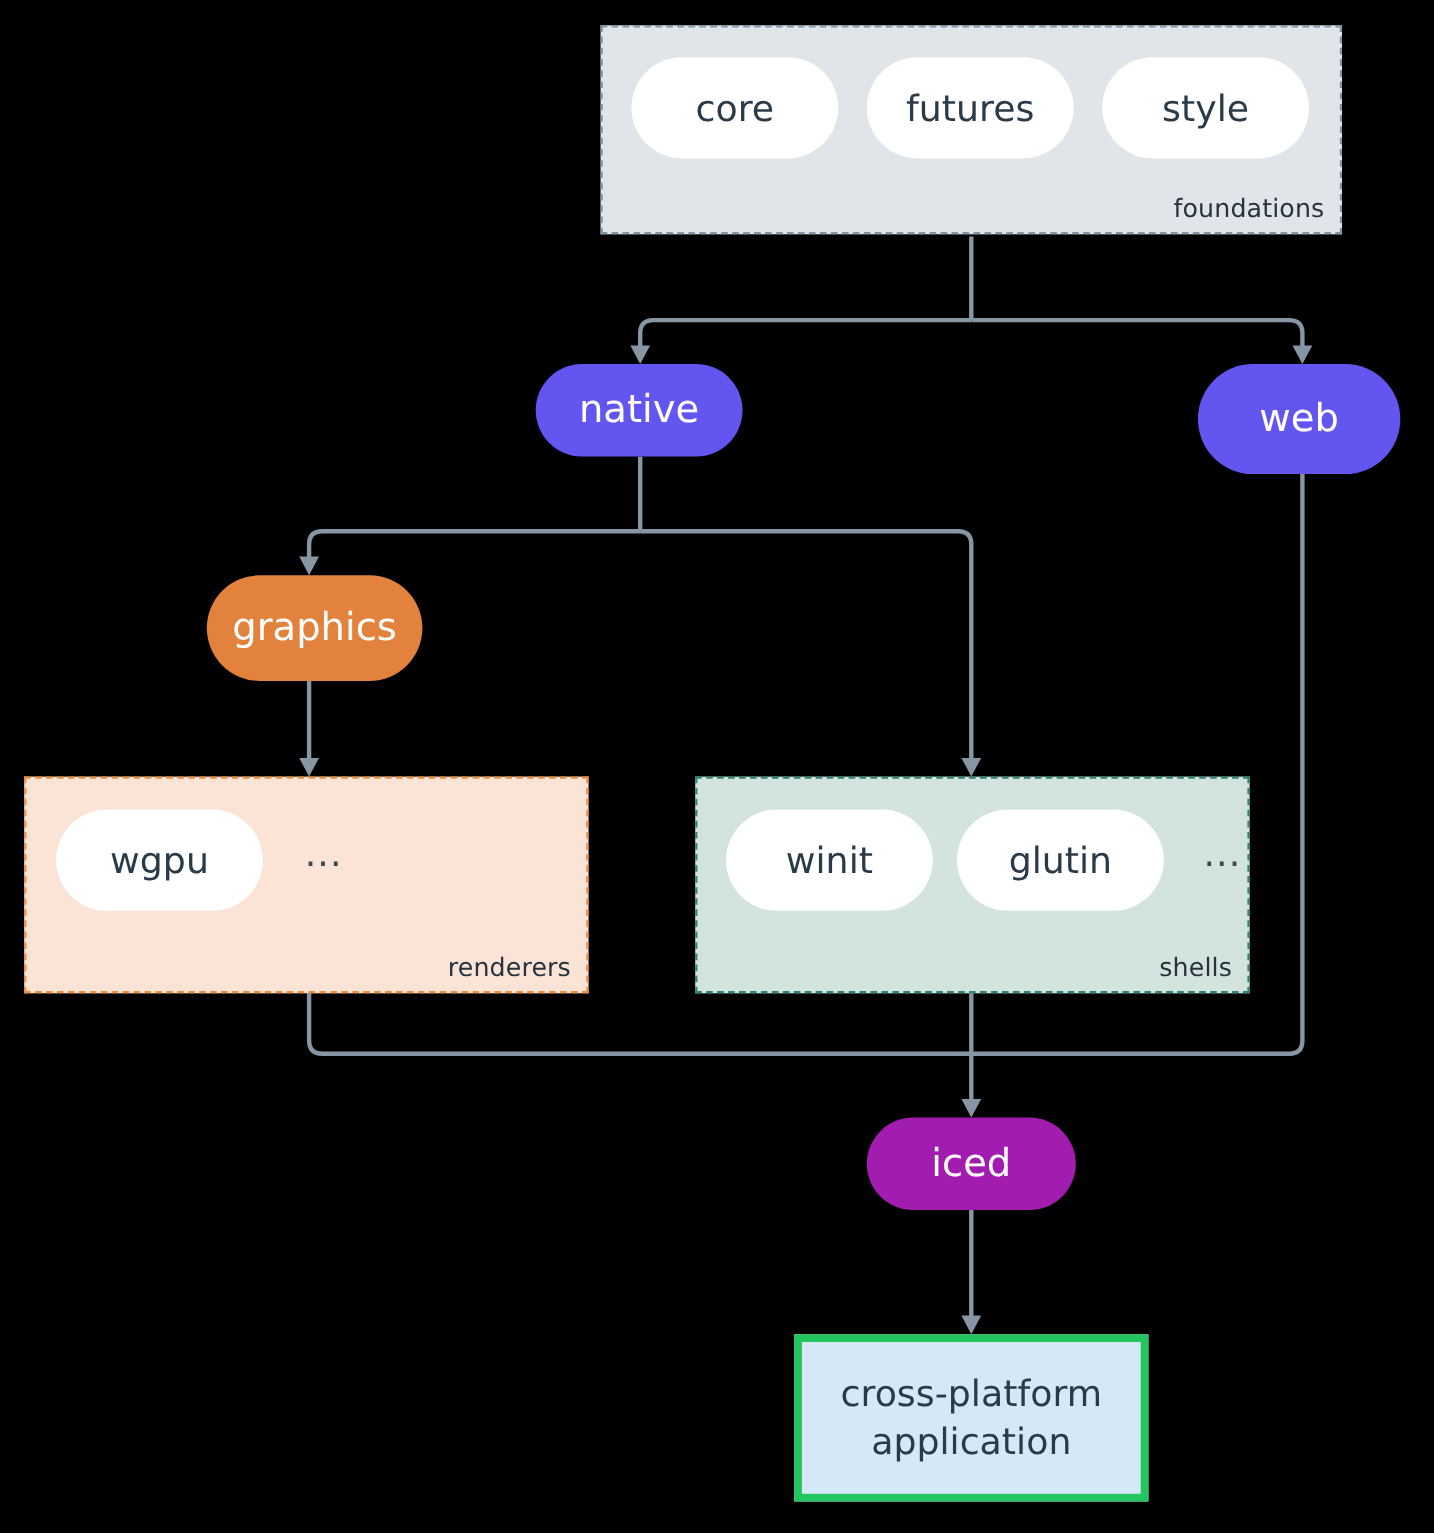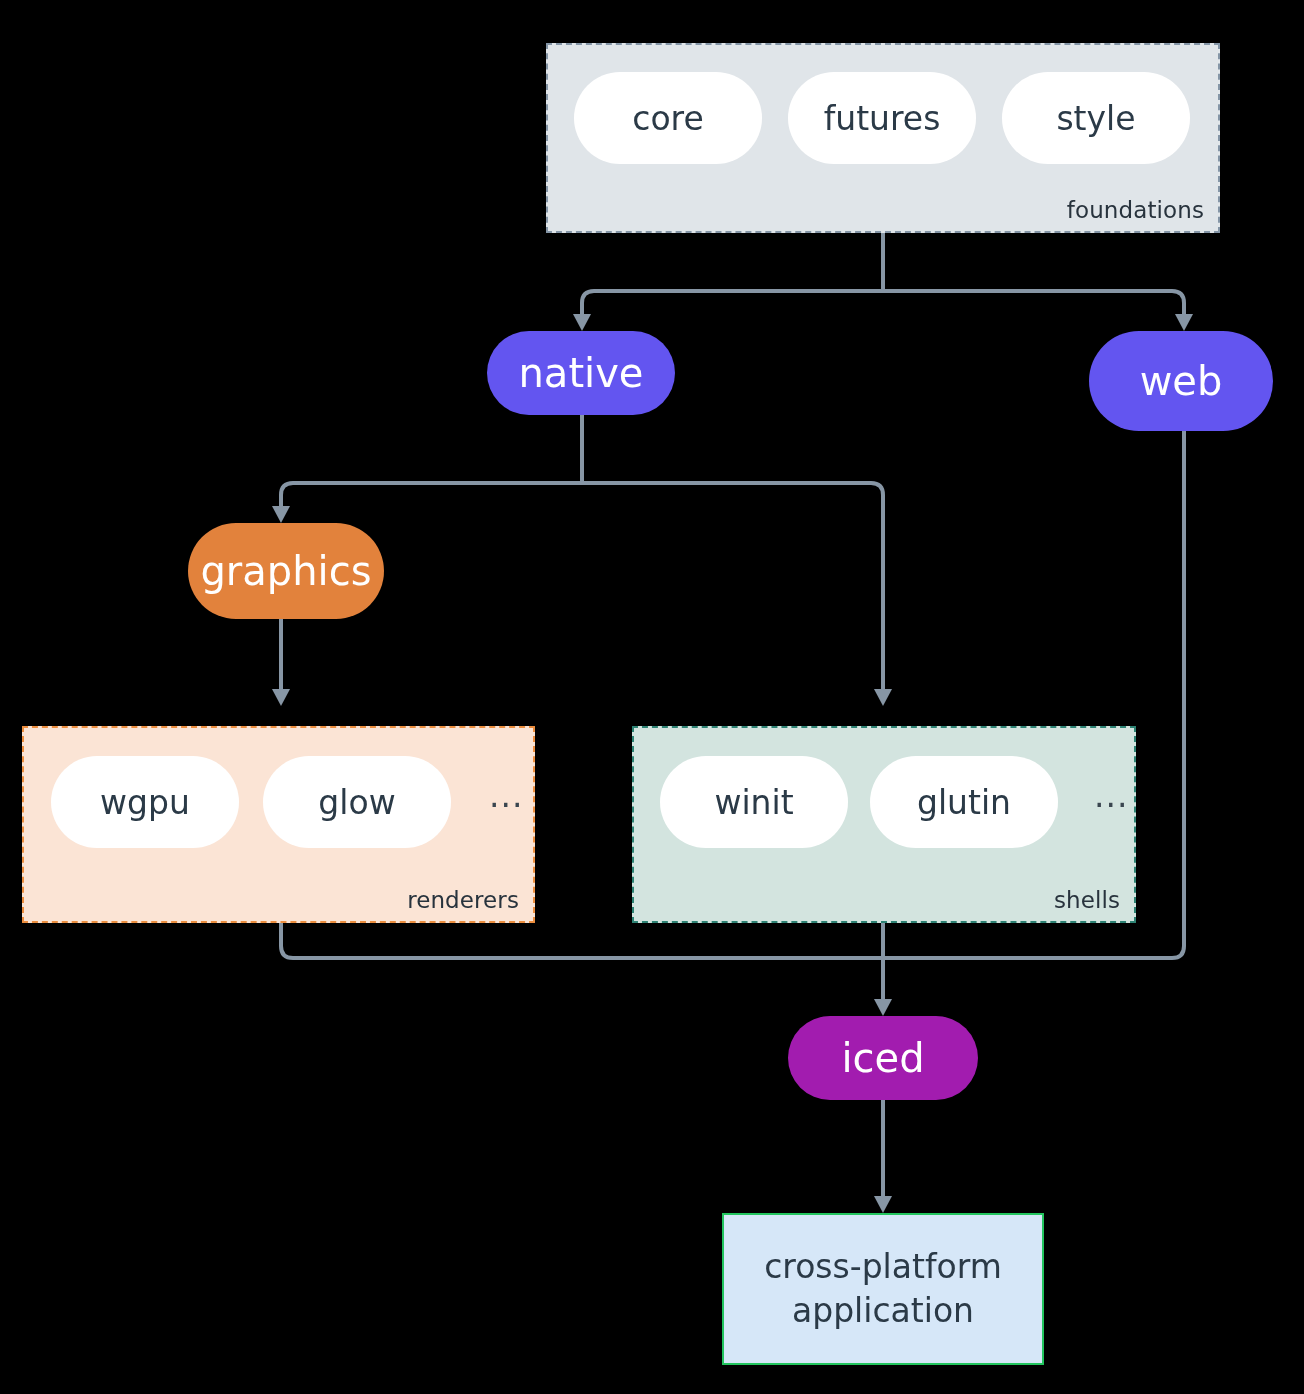--- a/index.html
+++ b/index.html
@@ -31,21 +31,20 @@
     stroke-linejoin: round;
   }
   .arrowhead {
     fill: #8796a5;
   }
 
   
   .cluster {
     position: absolute;
     box-sizing: border-box;
-    margin-top: 20px;
   }
   .cluster-label {
     position: absolute;
     right: 14px;
     bottom: 8px;
     font-size: 23px;
     color: #28333d;
     letter-spacing: 0.1px;
     white-space: nowrap;
   }
@@ -123,21 +122,21 @@
 
   
   .node {
     position: absolute;
     box-sizing: border-box;
     display: flex;
     align-items: center;
     justify-content: center;
     border-radius: 999px;
     color: #ffffff;
-    font-size: 40px;
+    font-size: 35px;
     white-space: nowrap;
   }
   #node-native {
     left: 487px;
     top: 331px;
     width: 188px;
     height: 84px;
     background: #6355f0;
   }
   #node-web {
@@ -164,21 +163,21 @@
 
   
   #node-application {
     position: absolute;
     left: 722px;
     top: 1213px;
     width: 322px;
     height: 152px;
     box-sizing: border-box;
     background: #d6e7f8;
-    border: 2px solid #22c55e;
+    border: 7px solid #22c55e;
     display: flex;
     flex-direction: column;
     align-items: center;
     justify-content: center;
     color: #2b3a47;
     font-size: 33px;
     line-height: 1.32;
     text-align: center;
   }
 </style>
@@ -224,21 +223,20 @@
       <div class="chip">core</div>
       <div class="chip">futures</div>
       <div class="chip">style</div>
     </div>
     <div class="cluster-label">foundations</div>
   </div>
 
   <div class="cluster" id="cluster-renderers">
     <div class="cluster-items">
       <div class="chip">wgpu</div>
-      <div class="chip">glow</div>
       <div class="ellipsis">...</div>
     </div>
     <div class="cluster-label">renderers</div>
   </div>
 
   <div class="cluster" id="cluster-shells">
     <div class="cluster-items">
       <div class="chip">winit</div>
       <div class="chip">glutin</div>
       <div class="ellipsis">...</div>

